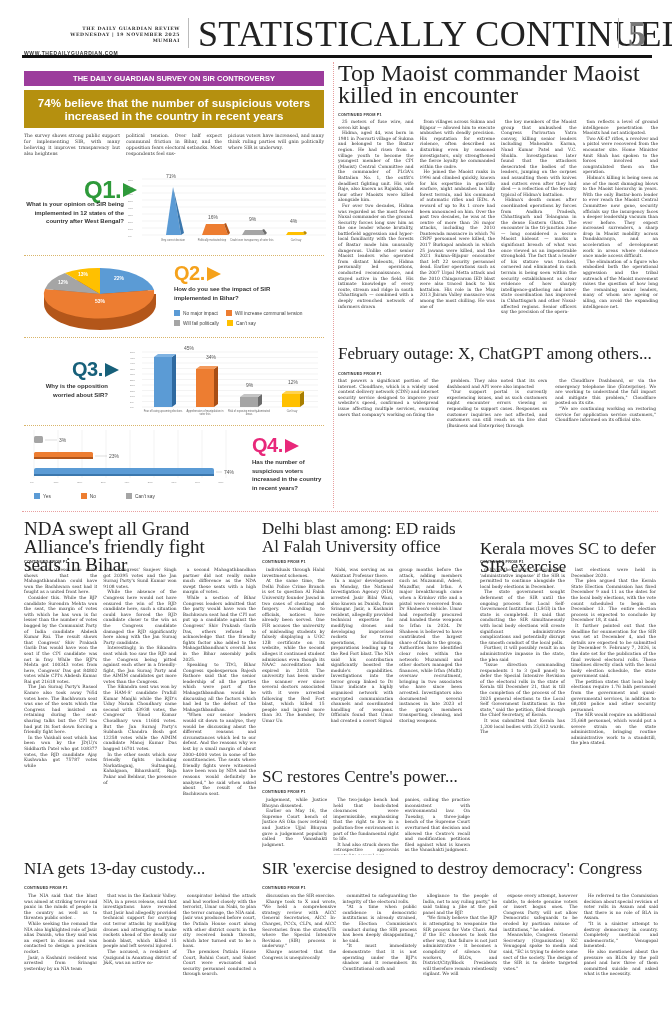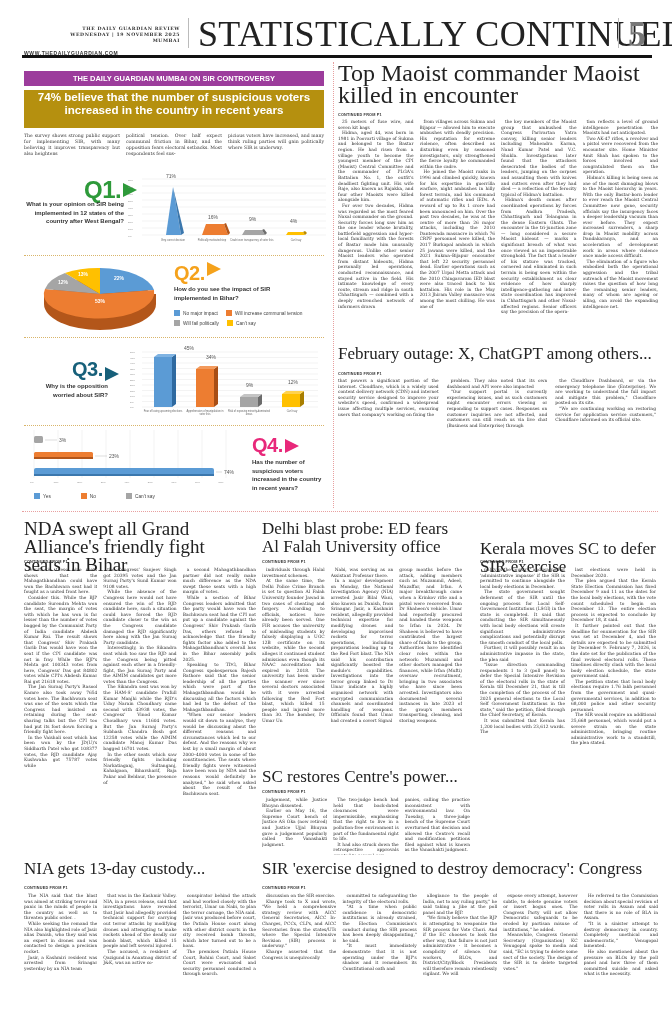--- a/index.html
+++ b/index.html
@@ -7,21 +7,21 @@
 body{font-family:"DejaVu Serif",serif;color:#222;position:relative}
 .abs{position:absolute}
 .masthead-meta{left:20px;top:26px;width:160px;text-align:right;font-family:"DejaVu Serif",serif;font-size:4.6px;letter-spacing:.6px;line-height:6px;color:#333;font-weight:bold}
 .masthead-divider{left:188px;top:18px;width:1px;height:30px;background:#bbb}
 .masthead-title{left:198px;top:14px;font-family:"Liberation Serif",serif;font-size:36px;letter-spacing:.3px;color:#222;white-space:nowrap;line-height:40px}
 .page-divider{left:618px;top:18px;width:1px;height:30px;background:#bbb}
 .page-num{left:628px;top:14px;font-family:"Liberation Serif",serif;font-size:36px;color:#777;font-weight:bold;line-height:40px}
 .website{left:24px;top:50px;font-family:"Liberation Sans",sans-serif;font-size:5px;letter-spacing:.6px;color:#333;font-weight:bold}
 .top-rule{left:22px;top:55px;width:630px;height:3px;background:#111}
 .banner{left:24px;top:71px;width:300px;height:15px;background:#9c3c9c;color:#fff;font-family:"Liberation Sans",sans-serif;font-weight:bold;font-size:7.5px;text-align:center;line-height:15px}
-.headline-box{left:24px;top:90px;width:300px;height:38px;background:#b5900f;color:#fff;font-family:"Liberation Sans",sans-serif;font-weight:bold;font-size:11.6px;text-align:center;line-height:13px;}
+.headline-box{left:24px;top:90px;width:300px;height:38px;background:#b5900f;color:#fff;font-family:"Liberation Sans",sans-serif;font-weight:bold;font-size:11.6px;text-align:center;line-height:13px;padding-top:6px}
 .intro{left:24px;top:133px;width:300px;display:flex;gap:6px;font-size:4.6px;line-height:6px;color:#333}
 .intro div{flex:1;text-align:justify}
 .qlabel{font-family:"Liberation Sans",sans-serif;font-weight:bold;letter-spacing:-.5px}
 .qtext{font-family:"Liberation Sans",sans-serif;font-weight:bold;font-size:6px;line-height:8.5px;color:#333}
 .dotline{height:0;border-top:1px dotted #d9b56a}
 .axis-tick{font-family:"Liberation Sans",sans-serif;font-size:2.5px;color:#888}
 .cat-label{font-family:"Liberation Sans",sans-serif;font-size:2.6px;color:#666;text-align:center;line-height:3.3px}
 .val-label{font-family:"Liberation Sans",sans-serif;font-size:5px;color:#555}
 .legend-item{display:flex;align-items:center;gap:3px;font-family:"Liberation Sans",sans-serif;font-size:4.8px;color:#444}
 .sw{width:6px;height:6px;display:inline-block}
@@ -41,21 +41,21 @@
   <div>WEDNESDAY | 19 NOVEMBER 2025</div>
   <div>MUMBAI</div>
 </div>
 <div class="abs masthead-divider"></div>
 <div class="abs masthead-title">STATISTICALLY CONTINUED</div>
 <div class="abs page-divider"></div>
 <div class="abs page-num">5</div>
 <div class="abs website">WWW.THEDAILYGUARDIAN.COM</div>
 <div class="abs top-rule"></div>
 
-<div class="abs banner">THE DAILY GUARDIAN  MUMBAI ON SIR CONTROVERSY</div>
+<div class="abs banner">THE DAILY GUARDIAN  SURVEY ON SIR CONTROVERSY</div>
 <div class="abs headline-box">74% believe that the number of suspicious voters increased in the country in recent years</div>
 <div class="abs intro">
   <div>The survey shows strong public support for implementing SIR, with many believing it improves transparency but also heightens</div>
   <div>political tension. Over half expect communal friction in Bihar, and the opposition fears electoral setbacks. Most respondents feel sus-</div>
   <div>picious voters have increased, and many think ruling parties will gain politically where SIR is underway.</div>
 </div>
 
 <div class="abs" style="left:84px;top:176px;display:flex;align-items:center;gap:2px">
   <span class="qlabel" style="font-size:24px;color:#2e9a3a">Q1.</span>
   <svg width="14" height="14">
@@ -116,21 +116,21 @@
     <path d="M60,32 L60,6 A56,26 0 0,1 114,28 Z" fill="#5b9bd5"></path>
     <path d="M60,32 L114,28 A56,26 0 0,1 8,42 A56,26 0 0,1 5,27 Z" fill="#ed7d31"></path>
     <path d="M60,32 L5,27 A56,26 0 0,1 25,11 Z" fill="#a5a5a5"></path>
     <path d="M60,32 L25,11 A56,26 0 0,1 60,6 Z" fill="#ffc000"></path>
   </svg>
   <div class="abs" style="left:74px;top:13px;font-family:'Liberation Sans',sans-serif;font-weight:bold;font-size:5px;color:#fff">22%</div>
   <div class="abs" style="left:55px;top:36px;font-family:'Liberation Sans',sans-serif;font-weight:bold;font-size:5px;color:#fff">53%</div>
   <div class="abs" style="left:18px;top:17px;font-family:'Liberation Sans',sans-serif;font-weight:bold;font-size:5px;color:#fff">12%</div>
   <div class="abs" style="left:38px;top:9px;font-family:'Liberation Sans',sans-serif;font-weight:bold;font-size:5px;color:#fff">13%</div>
 </div>
-<div class="abs" style="left:174px;top:262px;display:flex;gap:2px">
+<div class="abs" style="left:174px;top:262px;display:flex;align-items:center;gap:2px">
   <span class="qlabel" style="font-size:20px;color:#f5a21c">Q2.</span>
   <svg width="14" height="14">
       <polygon points="0,0 14,7 0,14" fill="#f5a21c"></polygon>
     </svg>
 </div>
 <div class="abs qtext" style="left:174px;top:285px;width:110px">How do you see the impact of SIR implemented in Bihar?</div>
 <div class="abs" style="left:174px;top:310px;width:150px;display:flex;flex-wrap:wrap;gap:4px 8px">
   <div class="legend-item">
       <span class="sw" style="background:#5b9bd5"></span>
       <span>No major impact</span>
@@ -144,21 +144,21 @@
       <span>Will fail politically</span>
     </div>
   <div class="legend-item">
       <span class="sw" style="background:#ffc000"></span>
       <span>Can't say</span>
     </div>
 </div>
 
 <div class="abs dotline" style="left:24px;top:337px;width:300px"></div>
 
-<div class="abs" style="left:72px;top:358px;display:flex;align-items:flex-end;gap:2px">
+<div class="abs" style="left:72px;top:358px;display:flex;align-items:center;gap:2px">
   <span class="qlabel" style="font-size:20px;color:#17607a">Q3.</span>
   <svg width="14" height="14">
       <polygon points="0,0 14,7 0,14" fill="#17607a"></polygon>
     </svg>
 </div>
 <div class="abs qtext" style="left:24px;top:382px;width:84px;text-align:right">Why is the opposition worried about SIR?</div>
 <div class="abs" style="left:128px;top:342px;width:196px;height:80px">
   <svg width="196" height="80">
     <g stroke="#e6e6e6" stroke-width=".5">
       <line x1="14" y1="10" x2="190" y2="10"></line>
@@ -329,21 +329,21 @@
       <p>In the other seats which saw friendly fights including Narkatiaganj, Sultanganj, Kahalgaon, Biharsharif, Raja Pakar and Beldaur, the presence of</p>
     </div>
   <div class="col">
       <p>a second Mahagathbandhan partner did not really make much difference as the NDA swept these seats with a high margin of votes.</p>
       <p>While a section of Bihar Congress leaders admitted that the party would have won the Bachhwara seat had the CPI not put up a candidate against the Congress' Shiv Prakash Garib Das, others refused to acknowledge that the friendly fights factor also added to the Mahagathbandhan's overall loss in the Bihar assembly polls 2025.</p>
       <p>Speaking to TDG, Bihar Congress spokesperson Rajesh Rathore said that the senior leadership of all the parties which were part of the Mahagathbandhan would be discussing all the factors which had led to the defeat of the Mahagathbandhan.</p>
       <p>"When our senior leaders would sit down to analyse, they would be discussing about the different reasons and circumstances which led to our defeat. And the reasons why we lost by a small margin of about 2000–4000 votes in some of the constituencies. The seats where friendly fights were witnessed have been won by NDA and the reasons would definitely be analysed," he said when asked about the result of the Bachhwara seat.</p>
     </div>
 </div>
 
-<div class="abs hl" style="left:262px;top:520px;width:200px;font-size:17px;line-height:18px">Delhi blast probe: ED fears Al Falah University office</div>
+<div class="abs hl" style="left:262px;top:520px;width:200px;font-size:17px;line-height:18px">Delhi blast among: ED raids Al Falah University office</div>
 <div class="abs cfp" style="left:262px;top:560px">CONTINUED FROM P1</div>
 <div class="abs cols" style="left:262px;top:567px;width:200px;height:196px">
   <div class="col">
       <p>individuals through Halal investment schemes.</p>
       <p>At the same time, the Delhi Police Crime Branch is set to question Al Falah University founder Jawad in two cases of cheating and forgery. According to officials, notices have already been served. One FIR accuses the university of misleading students by falsely displaying a UGC 12B certificate on its website, while the second alleges it continued student admissions even though its NAAC accreditation had expired in 2018. The university has been under the scanner ever since several doctors associated with it were arrested following the Red Fort blast, which killed 15 people and injured more than 30. The bomber, Dr Umar Un</p>
     </div>
   <div class="col">
       <p>Nabi, was serving as an Assistant Professor there.</p>
       <p>In a major development on Monday, the National Investigation Agency (NIA) arrested Jasir Bilal Wani, also known as Danish, from Srinagar. Jasir, a Kashmiri resident, allegedly provided technical expertise for modifying drones and developing improvised rockets for terror operations, including preparations leading up to the Red Fort blast. The NIA said his contribution significantly boosted the module's capabilities. Investigations into the terror group linked to Dr Umar indicate a highly organised network with encrypted communication channels and coordinated handling of weapons. Officials found that Umar had created a covert Signal</p>
     </div>

